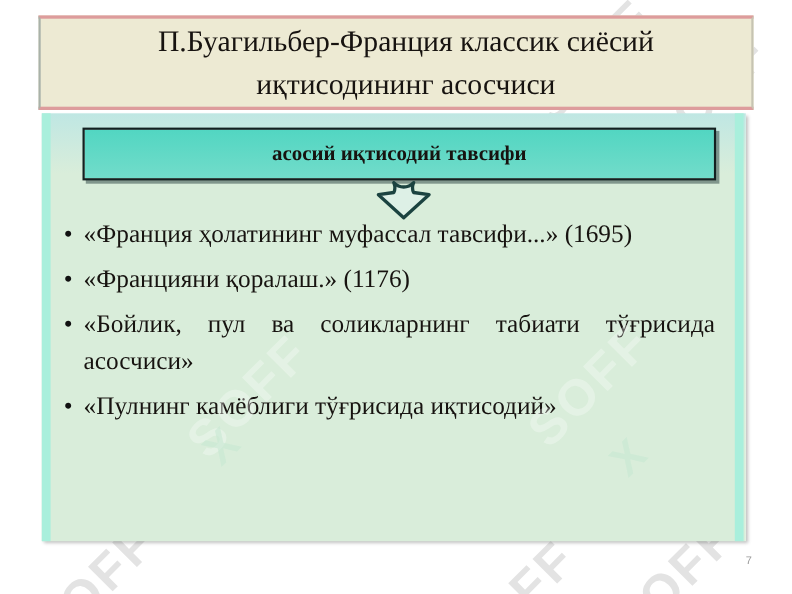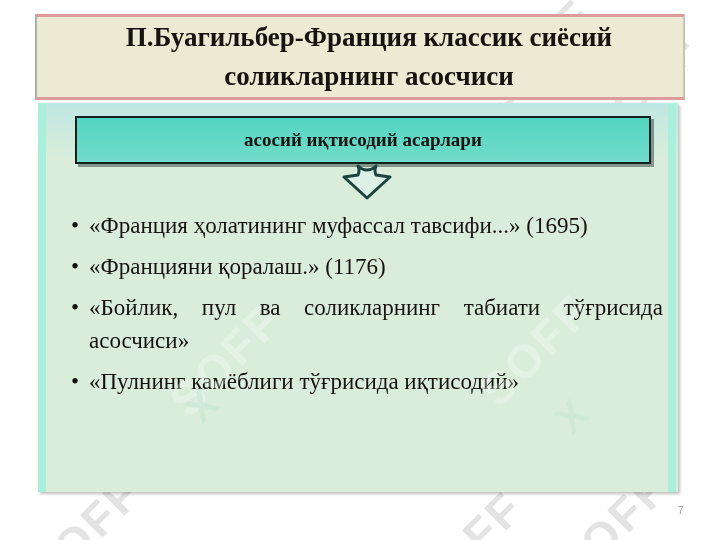--- a/index.html
+++ b/index.html
@@ -17,21 +17,21 @@
   .wm-white{color:rgba(255,255,255,.55);font-size:46px;}
 
   
   .title-bar{position:absolute;left:35px;top:14px;width:646px;height:80px;
       background:var(--title-bg);
       border-top:3px solid var(--title-border);
       border-bottom:3px solid var(--title-border);
       border-left:2px solid #a9b2a9;
       border-right:2px solid #c6c4b2;
       z-index:2;display:flex;flex-direction:column;justify-content:center;}
-  .title-line{text-align:center;font-weight:bold;font-size:27px;line-height:1.45;
+  .title-line{text-align:center;font-weight:normal;font-size:27px;line-height:1.45;
       color:var(--text);padding-left:18px;}
 
   
   .content{position:absolute;left:38px;top:103px;width:640px;height:389px;
       background:linear-gradient(180deg,var(--content-top-band) 0%,
                  var(--content-bg) 14%,var(--content-bg) 100%);
       box-shadow:2px 2px 3px rgba(0,0,0,.25);z-index:2;}
   .content:before,.content:after{content:"";position:absolute;top:0;bottom:0;width:8px;
       background:var(--edge-strip);}
   .content:before{left:0;}
@@ -42,21 +42,21 @@
       background:linear-gradient(180deg,var(--works-box-fill) 0%,#72dcca 100%);
       border:2px solid var(--works-box-border);
       box-shadow:3px 3px 0 rgba(20,45,45,.45);
       display:flex;align-items:center;justify-content:center;z-index:3;}
   .works-label{font-weight:bold;font-size:19px;color:var(--text);}
 
   
   .down-arrow{position:absolute;left:300px;top:61px;width:58px;height:36px;z-index:3;}
 
   
-  .bullets{position:absolute;left:20px;top:94px;width:592px;margin:13px;padding:0;
+  .bullets{position:absolute;left:20px;top:94px;width:592px;margin:0;padding:0;
       list-style:none;z-index:3;}
   .bullets li{position:relative;padding-left:18px;margin-bottom:9px;font-size:23px;
       line-height:1.4;color:var(--text);}
   .bullets li:before{content:"\2022";position:absolute;left:0;top:0;font-size:23px;
       color:#111;}
   .bullets li.justified{text-align:justify;}
 
   
   .page-number{position:absolute;left:678px;top:505px;font-size:10px;
       color:var(--page-number-color);font-family:"Liberation Sans",sans-serif;z-index:4;}
@@ -69,27 +69,27 @@
   <span class="wm wm-gray" style="left:470px;top:28px;">SOFF</span>
   <span class="wm wm-gray" style="left:575px;top:60px;">SOFF</span>
   <span class="wm wm-gray" style="left:18px;top:505px;">SOFF</span>
   <span class="wm wm-gray" style="left:400px;top:520px;">SOFF</span>
   <span class="wm wm-gray" style="left:545px;top:500px;">SOFF</span>
   <span class="wm wm-green" style="left:92px;top:48px;">X</span>
   <span class="wm wm-green" style="left:610px;top:40px;">X</span>
 
   <div class="title-bar">
     <div class="title-line">П.Буагильбер-Франция классик сиёсий</div>
-    <div class="title-line">соликларнинг асосчиси</div>
+    <div class="title-line">иқтисодининг асосчиси</div>
   </div>
 
   <div class="content">
 
     <div class="works-box">
-      <span class="works-label">асосий иқтисодий асарлари</span>
+      <span class="works-label">асосий иқтисодий тавсифи</span>
     </div>
 
     <svg class="down-arrow" viewBox="0 0 58 36">
       <path d="M20,2 Q22,7 20,11 L6,13 L29,34 L52,13 L38,11 Q36,7 38,2 Q34,6 29,6 Q24,6 20,2 Z" fill="var(--arrow-fill)" stroke="var(--arrow-outline)" stroke-width="3" stroke-linejoin="round"></path>
     </svg>
 
     <ul class="bullets">
       <li>«Франция ҳолатининг муфассал тавсифи...» (1695)</li>
       <li>«Францияни қоралаш.» (1176)</li>
       <li class="justified">«Бойлик, пул ва соликларнинг табиати тўғрисида асосчиси»</li>

